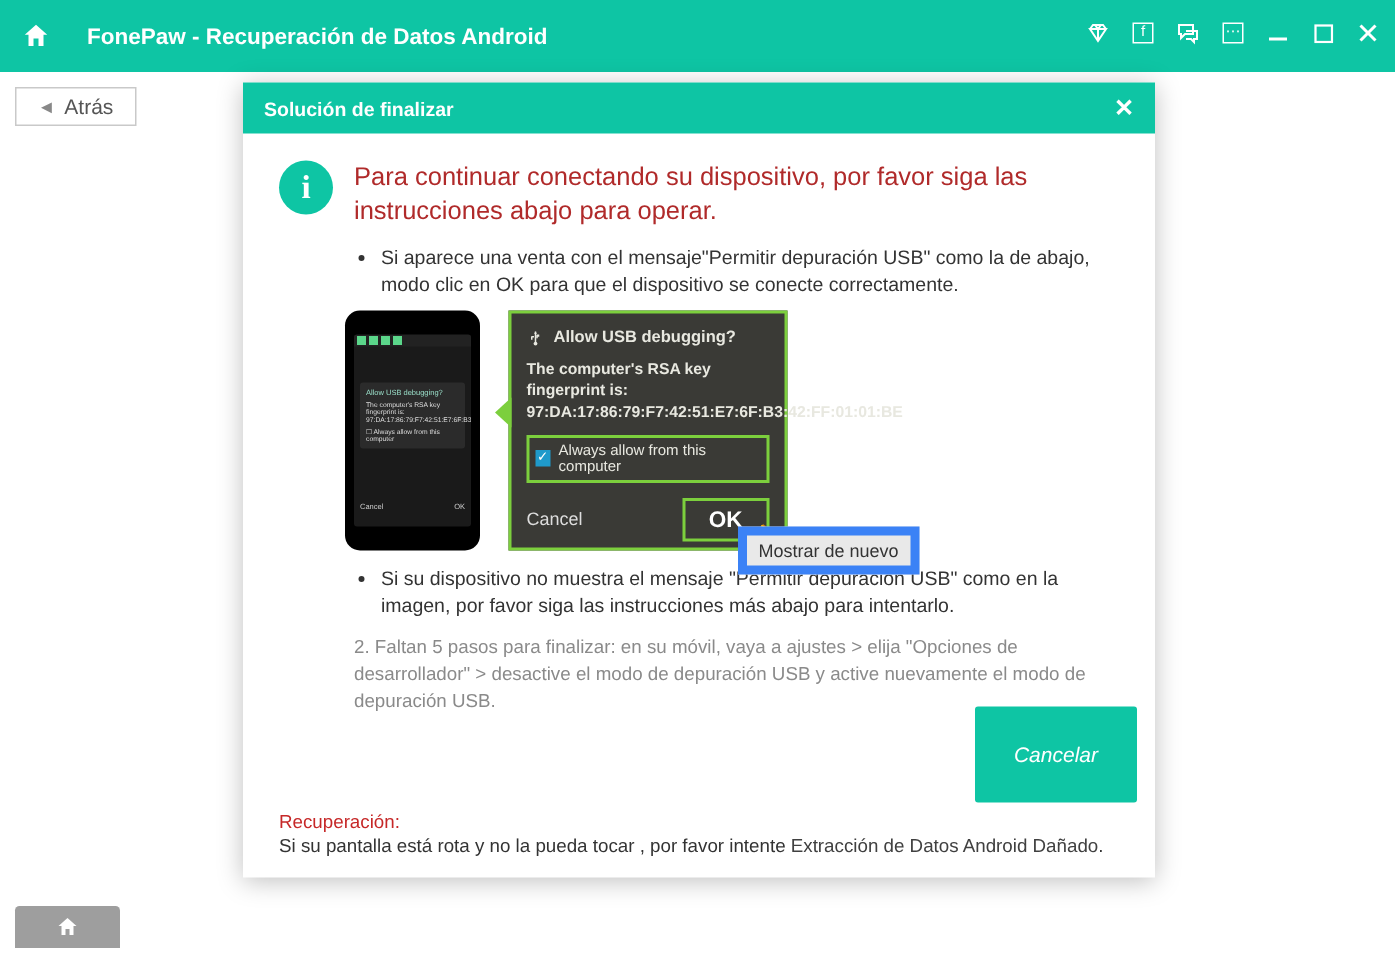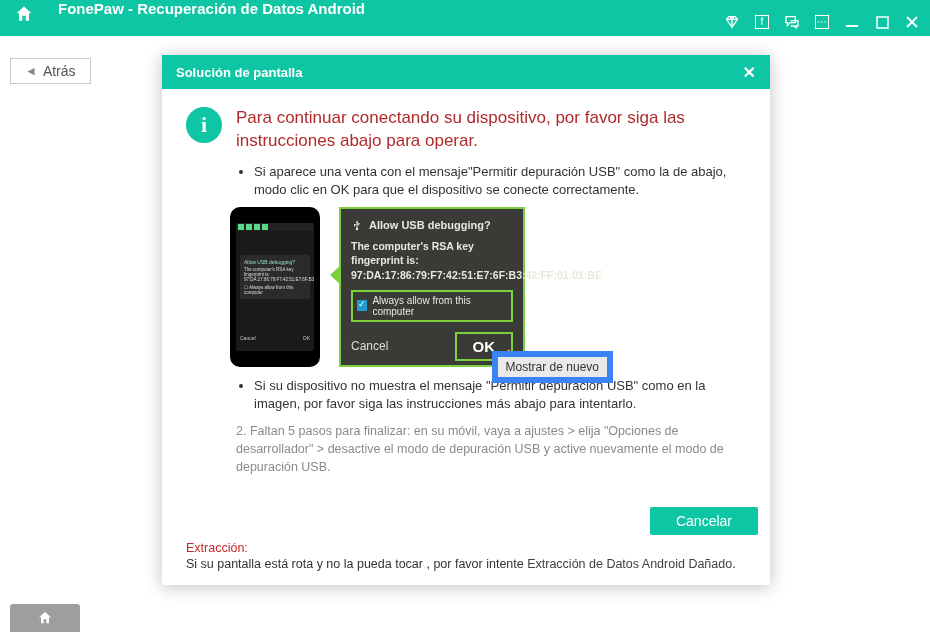--- a/index.html
+++ b/index.html
@@ -5,24 +5,24 @@
   * { box-sizing: border-box; margin: 0; padding: 0; }
   body {
     font-family: "Segoe UI", Tahoma, sans-serif;
     background: #ffffff;
     width: 930px;
     height: 638px;
     overflow: hidden;
     position: relative;
   }
   .titlebar {
-    height: 36px;
+    height: 48px;
     background: #0ec5a4;
     display: flex;
-    align-items: flex-start;
+    align-items: center;
     color: #fff;
     padding: 0 10px;
     position: relative;
   }
   .titlebar .home-btn {
     width: 28px; height: 28px;
     display: flex; align-items: center; justify-content: center;
     margin-right: 20px;
     cursor: pointer;
   }
@@ -120,22 +120,23 @@
   }
   .steps { color:#8a8a8a; font-size:12.5px; line-height:1.45; margin-top:2px;}
   .steps p { margin-bottom:4px;}
   .note-block { position:absolute; left:24px; bottom:14px; right:24px; font-size:12.5px;}
   .note-label { color:#c62828; margin-bottom:2px;}
   .note-text { color:#333; }
   .note-text a { color:#404040; cursor:pointer;}
   .cancel-btn {
     position:absolute; right:12px; bottom:50px;
     background:#0ec5a4; color:#fff; border:none;
-    padding:6px 26px; font-size:14px; cursor:pointer;
+    padding:24px 26px; font-size:14px; cursor:pointer;
     border-radius:2px;
+    font-style:italic;
   }
   .bottom-home {
     position:absolute; left:10px; bottom:6px;
     width:70px; height:28px; background:#9e9e9e;
     display:flex; align-items:center; justify-content:center;
     border-radius:3px 3px 0 0; cursor:pointer;
   }
 </style>
 </head>
 <body>
@@ -183,21 +184,21 @@
   </div>
 </div>
 
 <div class="back-btn">
   <span style="font-size:12px;color:#888;">◄</span>
   <span>Atrás</span>
 </div>
 
 <div class="dialog">
   <div class="dialog-header">
-    <span>Solución de pantalla</span>
+    <span>Solución de finalizar</span>
     <span class="close">✕</span>
   </div>
   <div class="dialog-body">
     <div class="head-row">
       <div class="info-icon">i</div>
       <div class="headline">Para continuar conectando su dispositivo, por favor siga las instrucciones abajo para operar.</div>
     </div>
     <div class="content">
       <ul class="bullets">
         <li>Si aparece  una venta con el mensaje"Permitir depuración USB" como la de abajo, modo clic en OK para que el dispositivo se conecte correctamente.</li>
@@ -261,21 +262,21 @@
         <li>Si su dispositivo no muestra el mensaje "Permitir depuración USB" como en la imagen, por favor siga las instrucciones más abajo para intentarlo.</li>
       </ul>
       <div class="steps">
         <p>2. Faltan 5 pasos para finalizar: en su móvil, vaya a ajustes &gt; elija "Opciones de desarrollador" &gt; desactive el modo de depuración USB y active nuevamente el modo de depuración USB.</p>
       </div>
     </div>
 
     <button class="cancel-btn">Cancelar</button>
 
     <div class="note-block">
-      <div class="note-label">Extracción:</div>
+      <div class="note-label">Recuperación:</div>
       <div class="note-text">
         <span>Si su pantalla está rota y no la pueda tocar , por favor intente </span><a>Extracción de Datos Android Dañado</a><span>.</span>
       </div>
     </div>
   </div>
 </div>
 
 <div class="bottom-home">
   <svg width="16" height="16" viewBox="0 0 24 24" fill="#fff">
       <path d="M12 3l9 8h-3v9h-4v-6H10v6H6v-9H3z"></path>

